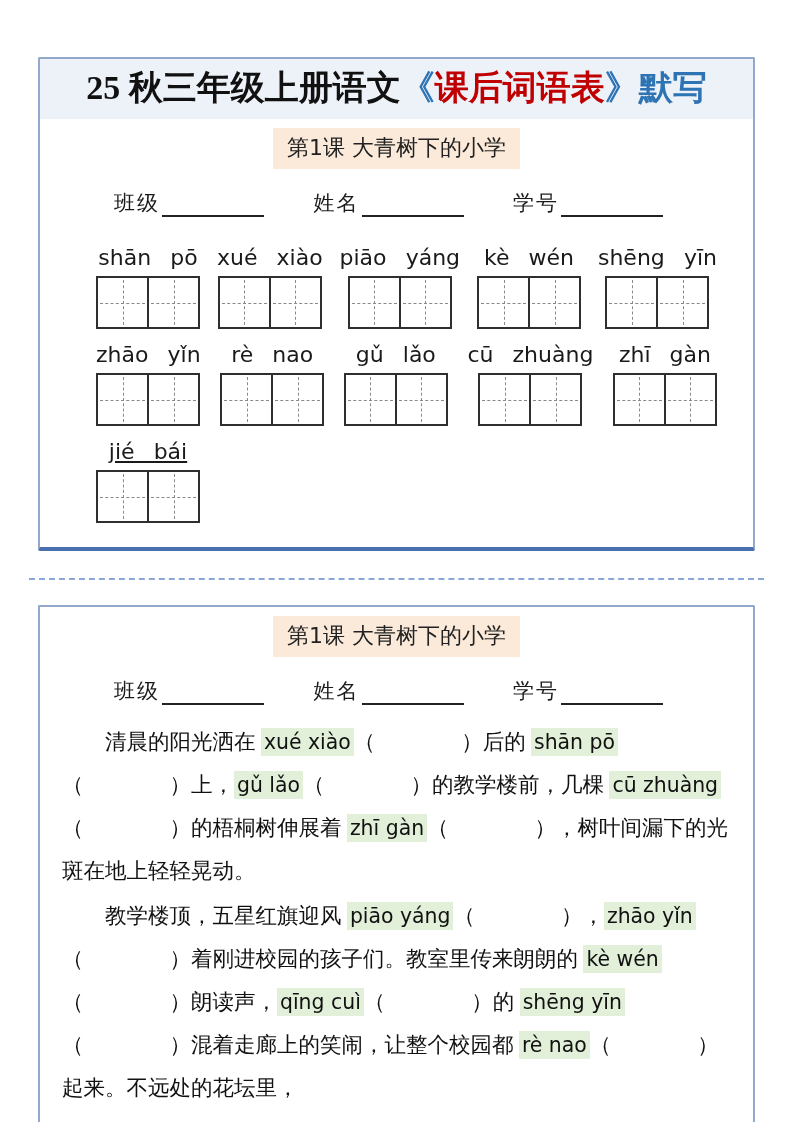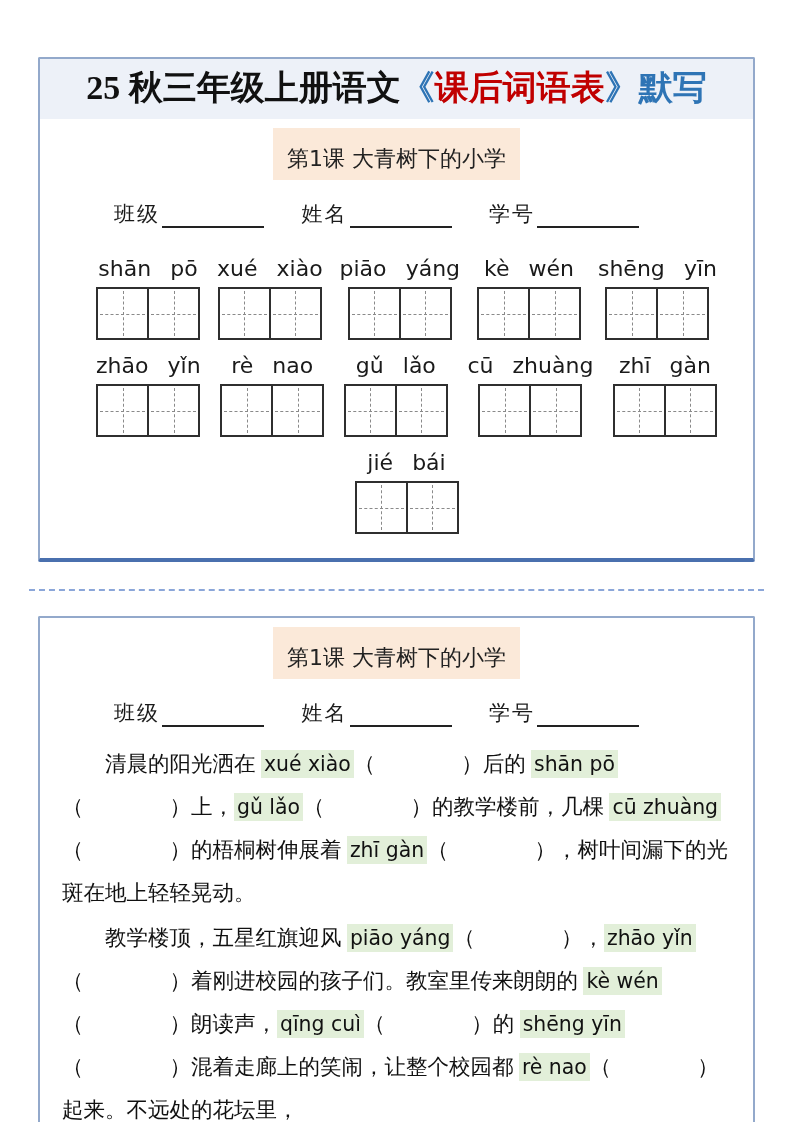--- a/index.html
+++ b/index.html
@@ -28,46 +28,46 @@
     white-space: nowrap;
   }
   .t-black { color: #111111; }
   .t-red   { color: #c00000; }
   .t-blue  { color: #2e74b5; }
 
   .subtitle-row { text-align: center; margin-top: 9px; }
   .subtitle {
     display: inline-block;
     background: #fbe9d9;
-    padding: 16px 14px 6px 14px;
+    padding: 5px 14px 6px 14px;
     font-size: 22px;
     font-family: "DejaVu Sans", sans-serif;
     color: #222222;
   }
 
   .fields {
     display: flex;
     justify-content: space-between;
-    padding: 20px 114px 0 74px;
+    padding: 20px 90px 0 74px;
     font-size: 21px;
   }
   .field { display: flex; align-items: flex-end; }
   .flabel { letter-spacing: 2px; }
   .fline {
     display: inline-block;
     width: 102px;
     height: 1.05em;
     border-bottom: 2px solid #222222;
     margin-left: 2px;
   }
 
   
   .words { padding: 15px 36px 24px 56px; }
   .word-row { display: flex; justify-content: space-between; margin-top: 13px; }
-  .word-row.single { justify-content: center; }
+  .word-row.single { justify-content: flex-start; text-decoration: underline; }
   .word-group { display: flex; flex-direction: column; align-items: center; }
   .pinyin {
     font-family: "DejaVu Sans", sans-serif;
     font-size: 22px;
     word-spacing: 0.55em;
     white-space: nowrap;
     margin-bottom: 6px;
     color: #1a1a1a;
   }
   .pair { display: flex; }

